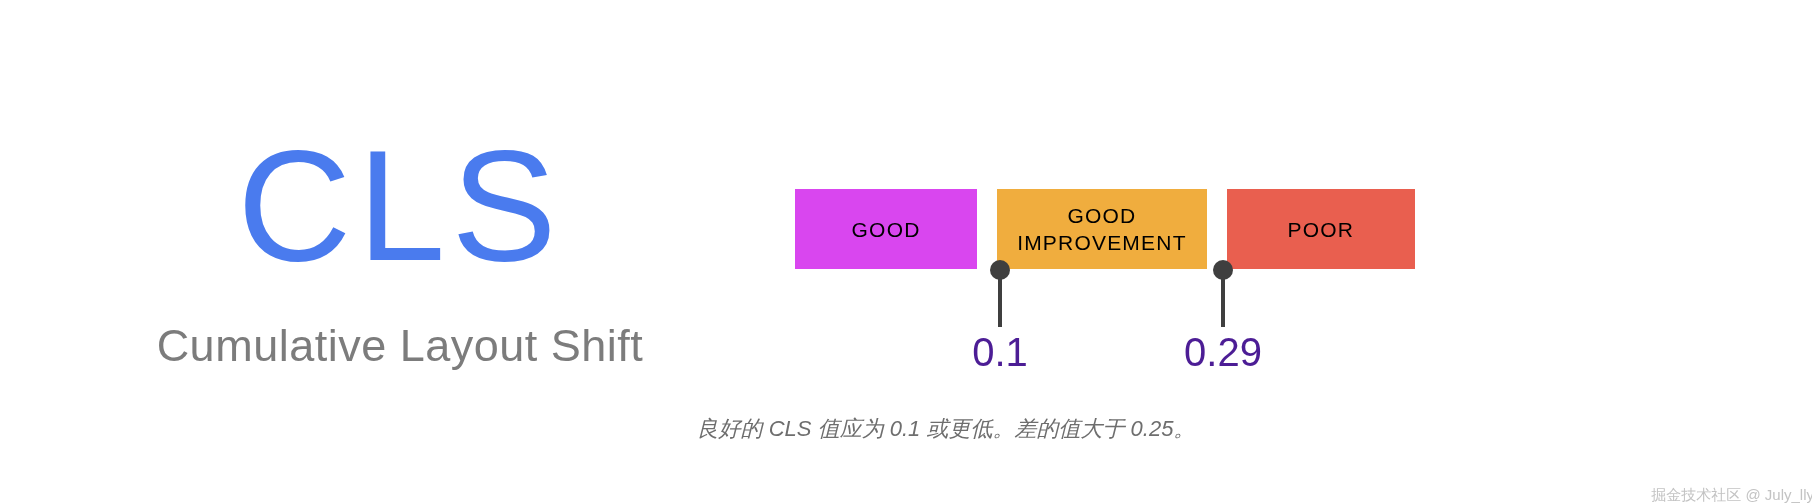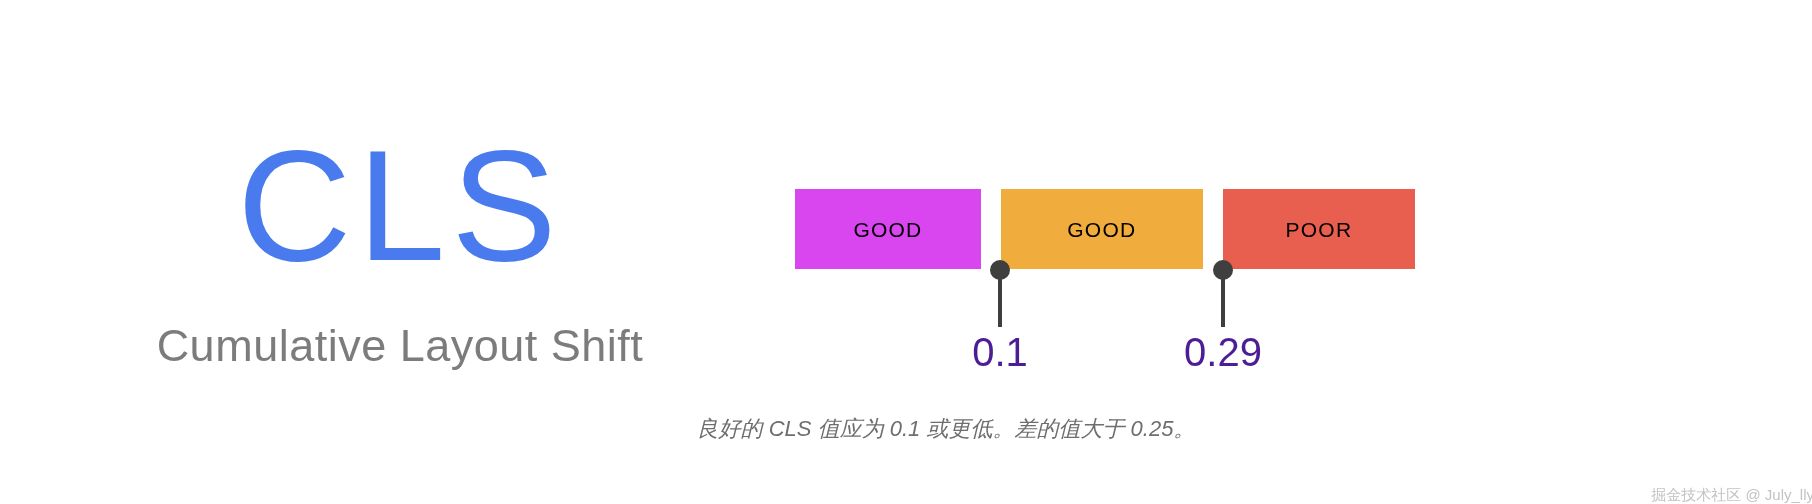--- a/index.html
+++ b/index.html
@@ -177,20 +177,21 @@
     <div id="metric-fullname">Cumulative Layout Shift</div>
   </div>
 
   <div id="threshold-block">
 
     <div id="threshold-bar">
       <div class="band band-good">GOOD</div>
       <div class="band band-needs">
         <span>
           <span>GOOD</span><br>
+          <span>IMPROVEMENT</span>
         </span>
       </div>
       <div class="band band-poor">POOR</div>
     </div>
 
     <div class="marker" id="marker-0-1">
       <div class="marker-dot"></div>
       <div class="marker-stem"></div>
       <div class="marker-value">0.1</div>
     </div>

